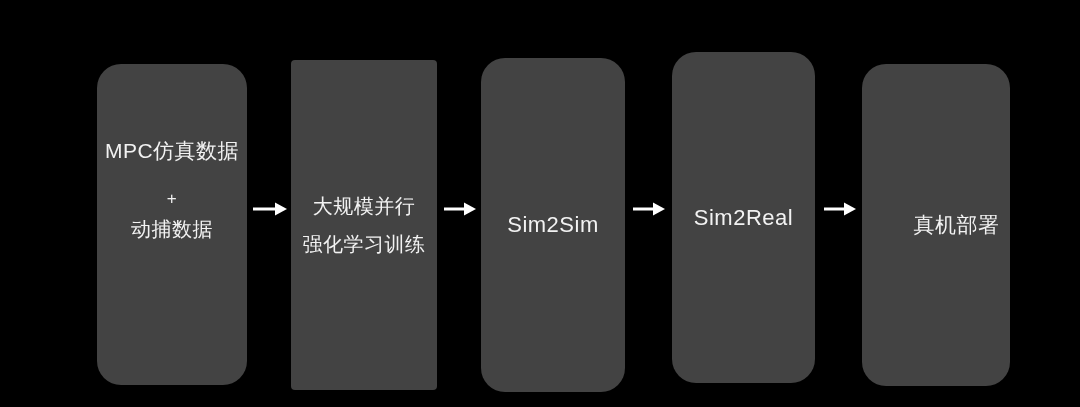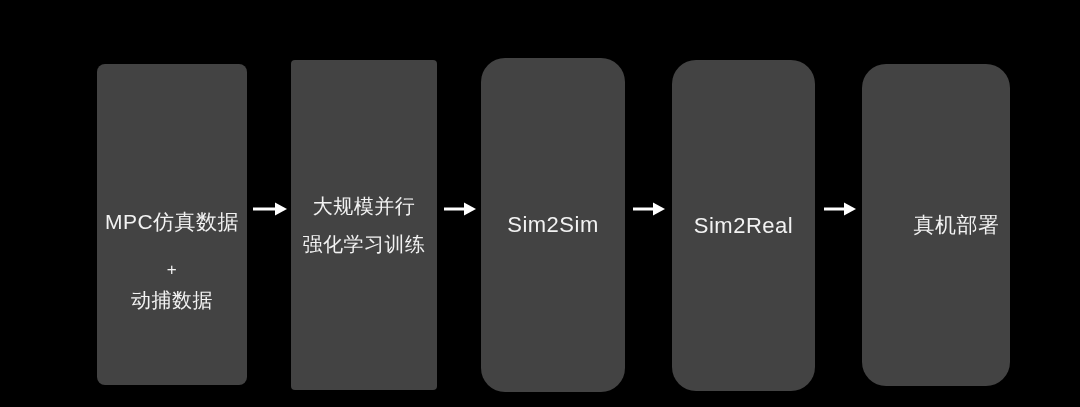--- a/index.html
+++ b/index.html
@@ -32,22 +32,22 @@
     display: block;
     white-space: nowrap;
     color: #f2f2f2;
     font-weight: 400;
     letter-spacing: 0.5px;
   }
   
   #box-1 {
     left: 97px;  top: 64px;
     width: 150px; height: 321px;
-    border-radius: 8px;
-    justify-content: center;
+    border-radius: 24px;
+    justify-content: flex-start;
     padding-top: 72px;
   }
   #box-1 .line-main { font-size: 21px; line-height: 30px; }
   #box-1 .line-plus { font-size: 17px; line-height: 30px; margin-top: 18px; }
   #box-1 .line-sub  { font-size: 20px; line-height: 30px; }
 
   
   #box-2 {
     left: 291px; top: 60px;
     width: 146px; height: 330px;
@@ -57,21 +57,21 @@
   #box-2 .line-b { font-size: 20px; line-height: 28px; margin-top: 10px; }
 
   
   #box-3 {
     left: 481px; top: 58px;
     width: 144px; height: 334px;
     border-radius: 24px;
   }
   
   #box-4 {
-    left: 672px; top: 60px;
+    left: 672px; top: 52px;
     width: 143px; height: 331px;
     border-radius: 24px;
   }
   
   #box-5 {
     left: 862px; top: 64px;
     width: 148px; height: 322px;
     border-radius: 24px;
     padding-left: 41px;
   }

